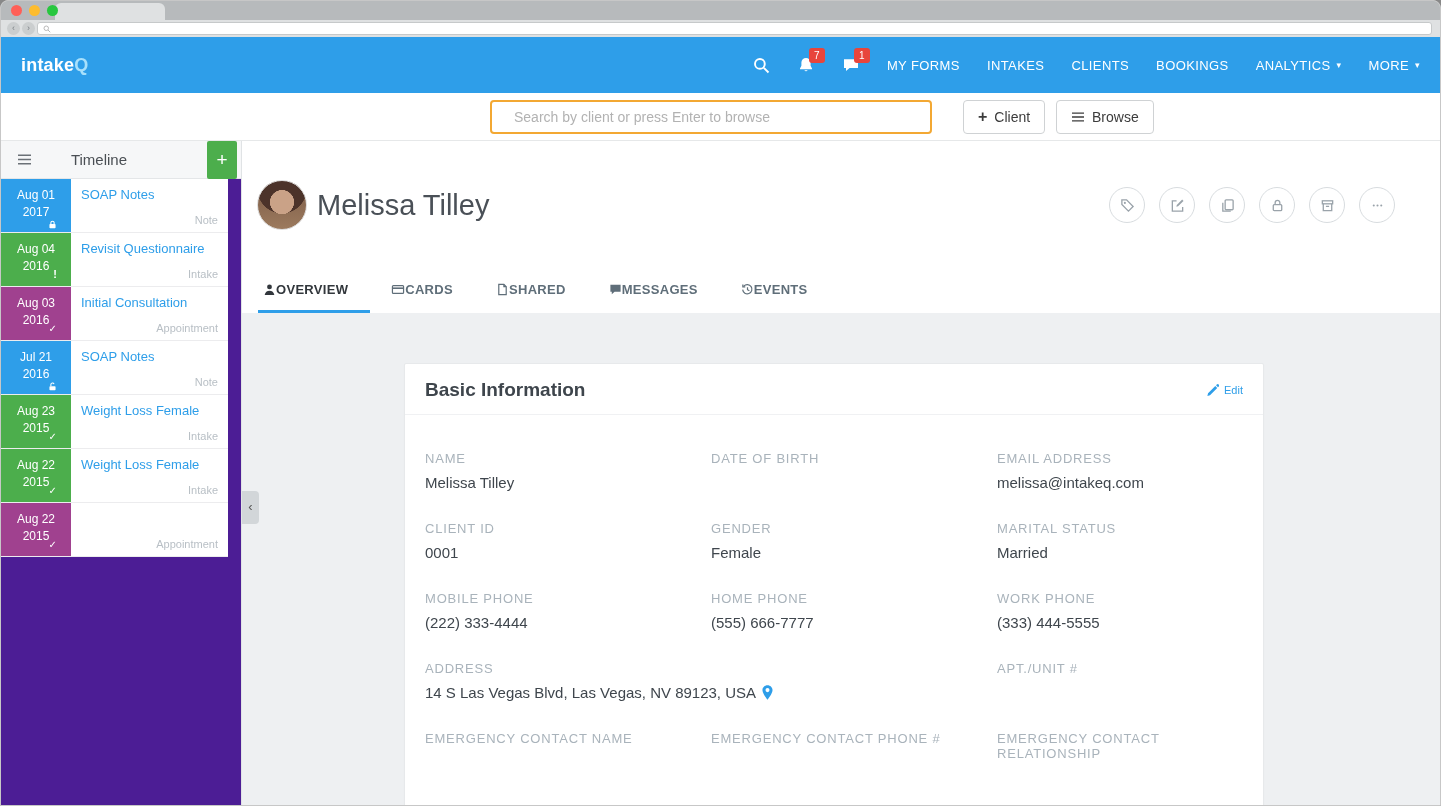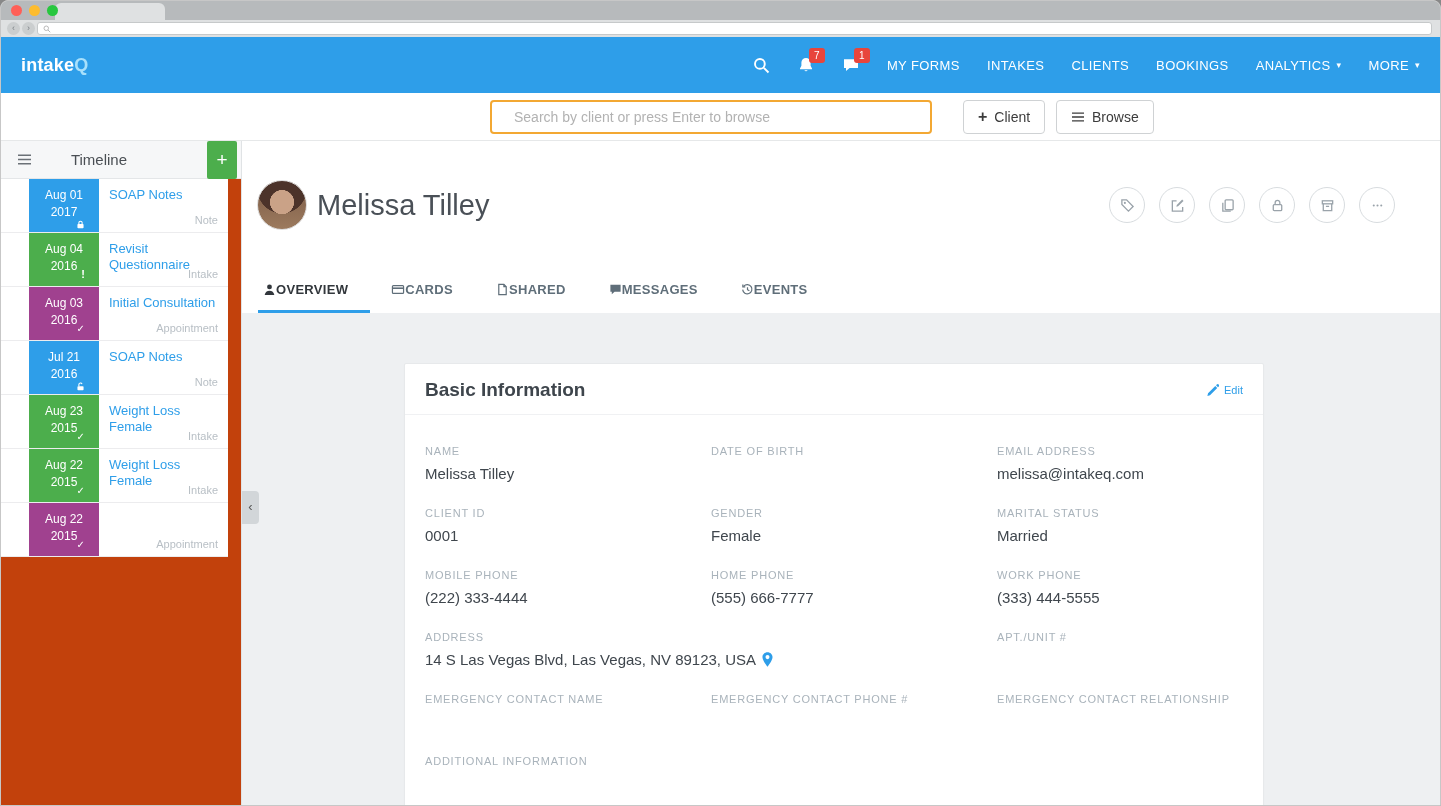--- a/index.html
+++ b/index.html
@@ -40,31 +40,31 @@
   .client-search { position:absolute; left:489px; top:7px; width:442px; height:34px;
                    border:2px solid #f3a833; border-radius:4px; padding:0 22px; font-size:14px; color:#444; outline:none; }
   .client-search::placeholder { color:#b2b2b2; }
   .tb-btn { position:absolute; top:7px; height:34px; background:#fff; border:1px solid #cfd2d4; border-radius:4px;
             font-size:14px; color:#3c3c3c; display:flex; align-items:center; gap:7px; padding:0 14px; cursor:pointer; }
   .tb-client { left:962px; } .tb-browse { left:1055px; }
   .plus-glyph { font-size:16px; font-weight:bold; line-height:1; }
 
   
   .page-body { display:flex; height:666px; }
-  .sidebar { width:241px; position:relative; background:#c2410c; border-right:1px solid #e0e3e5; }
+  .sidebar { width:241px; position:relative; background:#4c1d95; border-right:1px solid #e0e3e5; }
   .sb-head { height:38px; background:#f6f7f8; border-bottom:1px solid #e4e6e8; position:relative;
              display:flex; align-items:center; }
   .sb-menu { margin-left:16px; display:flex; cursor:pointer; color:#6b7177; }
   .sb-title { position:absolute; left:0; right:44px; text-align:center; font-size:15px; color:#4a4f54; }
   .sb-add { position:absolute; right:4px; top:0; width:30px; height:38px; background:#4cae4c; color:#fff;
             border:none; font-size:19px; cursor:pointer; border-radius:2px; }
   .tl-items { width:227px; }
   .tl-item { display:flex; height:54px; border-bottom:1px solid #ececee; cursor:pointer; background:#fff; }
   .tl-date { width:70px; color:#fff; text-align:center; font-size:12px; line-height:17px; padding-top:8px;
-             position:relative; flex:none;margin-left:28px; }
+             position:relative; flex:none; }
   .tl-status { position:absolute; bottom:3px; right:14px; color:#fff; font-size:10px; font-weight:bold;
                display:flex; align-items:center; }
   .tl-main { flex:1; position:relative; padding:8px 10px; }
   .tl-title { font-size:13px; color:#2e9ee9; line-height:16px; }
   .tl-kind { position:absolute; right:10px; bottom:6px; font-size:11px; color:#b8bfc5; }
 
   
   .main { flex:1; position:relative; background:#fff; overflow:hidden; }
   .collapse-handle { position:absolute; left:0; top:350px; width:17px; height:33px; background:#d2d6d9;
                      border-radius:0 4px 4px 0; color:#555; font-size:13px; text-align:center; line-height:31px;
@@ -94,21 +94,21 @@
   .card-head { display:flex; align-items:center; justify-content:space-between; padding:15px 20px 13px;
                border-bottom:1px solid #f0f1f3; }
   .card-title { font-size:19px; color:#3e454c; font-weight:700; }
   .edit-link { display:flex; align-items:center; gap:5px; color:#2e9ee9; font-size:11px; cursor:pointer;
                text-decoration:none; }
   .card-body { padding:30px 20px 28px; }
   .fields { display:grid; grid-template-columns:286px 286px 1fr; row-gap:22px; }
   .field { min-height:40px; }
   .span2 { grid-column:1 / span 2; }
   .span3 { grid-column:1 / -1; }
-  .flabel { font-size:11px; letter-spacing:.8px; color:#a9b3bb; margin-bottom:6px; }
+  .flabel { font-size:13px; letter-spacing:.8px; color:#a9b3bb; margin-bottom:6px;margin-top:6px; }
   .fvalue { font-size:15px; color:#3f464d; min-height:21px; line-height:21px; display:flex; align-items:center; gap:6px; }
 </style>
 </head>
 <body>
 
 <div class="screen">
 
   <div class="chrome">
     <div class="tab-strip">
       <div class="btab"></div>

